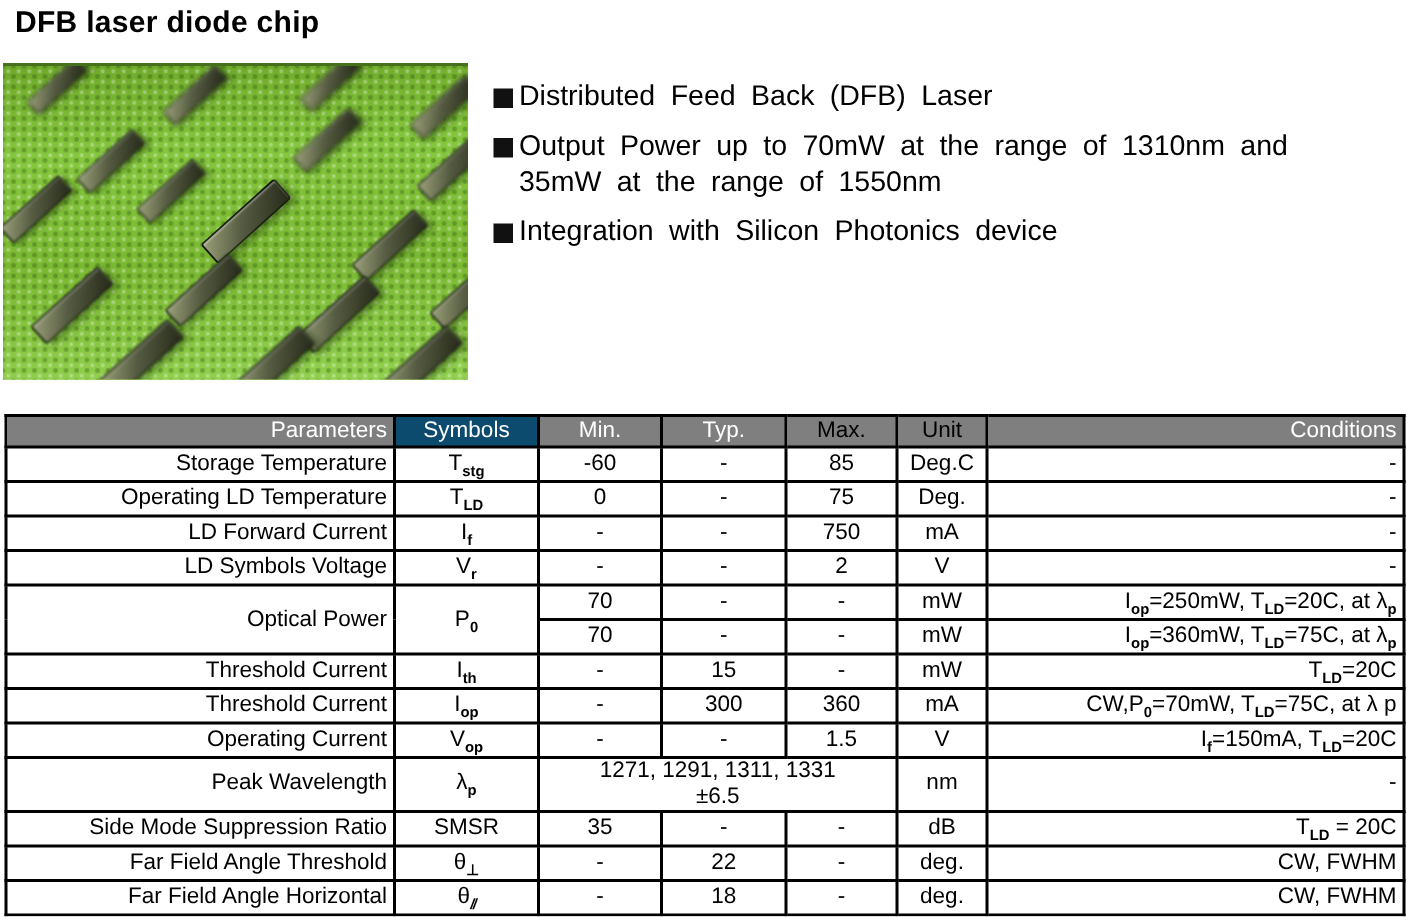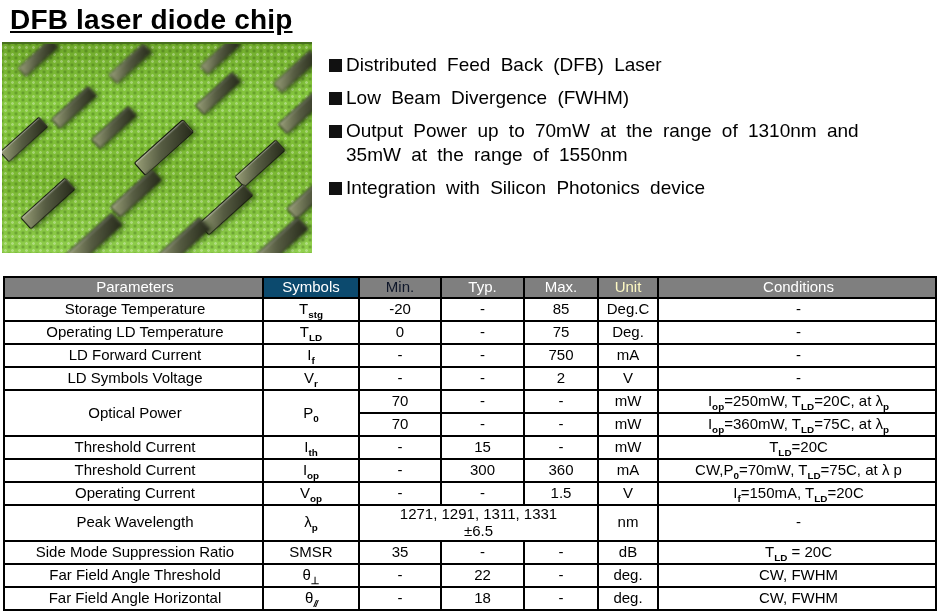--- a/index.html
+++ b/index.html
@@ -1,18 +1,18 @@
 <!DOCTYPE html>
 <html><head>
 <meta charset="utf-8">
 <style>
   html,body{margin:0;padding:0;background:#ffffff;}
   .page{position:relative;width:938px;height:611px;background:#fff;overflow:hidden;
         font-family:"Liberation Sans",sans-serif;color:#000;}
-  .title{position:absolute;left:10px;top:4px;font-size:28px;font-weight:bold;letter-spacing:.2px;text-decoration:underline;}
+  .title{position:absolute;left:10px;top:4px;font-size:20px;font-weight:bold;letter-spacing:.2px;}
   
   .photo{position:absolute;left:2px;top:42px;width:310px;height:209px;overflow:hidden;
          background-color:#7cbc34;
          background-image:
            radial-gradient(rgba(255,255,255,.30) 1px,transparent 1.7px),
            radial-gradient(rgba(25,60,0,.28) 1.2px,transparent 2px),
            linear-gradient(178deg,#6fa92a 0%,#85c73e 28%,#7ab832 62%,#92d14f 100%);
          background-size:7px 7px,7px 7px,100% 100%;
          background-position:0 0,3.5px 3.5px,0 0;
          border-top:2px solid #47701d;}
@@ -26,21 +26,21 @@
   .features li{display:flex;margin-bottom:9px;font-size:19px;line-height:24px;word-spacing:5px;}
   .sq{flex:0 0 13px;width:13px;height:13px;background:#111;margin:6px 4px 0 0;}
   .ftext{flex:1;}
   
   table.spec{position:absolute;left:3px;top:276px;width:932px;border-collapse:collapse;
              table-layout:fixed;font-size:15px;}
   .spec th,.spec td{border:2px solid #000;padding:0 4px;height:21px;line-height:1.12;
                     overflow:hidden;white-space:pre-line;}
   .spec thead th{background:#7f7f7f;color:#fff;font-weight:400;height:19px;text-align:center;
                  font-size:15px;}
-  .spec .left{text-align:center;padding-left:7px;}
+  .spec .left{text-align:right;padding-left:7px;}
   .spec .center{text-align:center;}
   sub{font-size:66%;line-height:0;font-weight:bold;}
   .slant{font-style:italic;letter-spacing:-1px;}
 </style>
 </head>
 <body>
 
 <div class="page">
 
   <div class="title">DFB laser diode chip</div>
@@ -66,24 +66,20 @@
       <div class="chip" style="left: 250px; top: 192px; transform: rotate(-42deg) scale(1.12); filter: blur(1px);"></div>
     </div>
 
   <ul class="features">
     <li>
         <span class="sq"></span>
         <span class="ftext">Distributed Feed Back (DFB) Laser</span>
       </li>
     <li>
         <span class="sq"></span>
-        <span class="ftext">Low Beam Divergence (FWHM)</span>
-      </li>
-    <li>
-        <span class="sq"></span>
         <span class="ftext">Output Power up to 70mW at the range of 1310nm and 35mW at the range of 1550nm</span>
       </li>
     <li>
         <span class="sq"></span>
         <span class="ftext">Integration with Silicon Photonics device</span>
       </li>
   </ul>
 
   <table class="spec">
     <colgroup>
@@ -92,32 +88,32 @@
         <col style="width:82px">
       <col style="width:83px">
         <col style="width:74px">
         <col style="width:60px">
         <col style="width:278px">
     </colgroup>
     <thead>
       <tr>
         <th class="left" style="background: rgb(127, 127, 127); color: rgb(255, 255, 255);">Parameters</th>
         <th class="center" style="background: #0c4a6e; color: rgb(255, 255, 255);">Symbols</th>
-        <th class="center" style="background: rgb(127, 127, 127); color: #0f172a;">Min.</th>
+        <th class="center" style="background: rgb(127, 127, 127); color: #ffffff;">Min.</th>
         <th class="center" style="background: rgb(127, 127, 127); color: rgb(255, 255, 255);">Typ.</th>
-        <th class="center" style="background: rgb(127, 127, 127); color: #ffffff;">Max.</th>
-        <th class="center" style="background: rgb(127, 127, 127); color: #fef9c3;">Unit</th>
+        <th class="center" style="background: rgb(127, 127, 127); color: #000000;">Max.</th>
+        <th class="center" style="background: rgb(127, 127, 127); color: #000000;">Unit</th>
         <th class="left" style="background: rgb(127, 127, 127); color: rgb(255, 255, 255);">Conditions</th>
       </tr>
     </thead>
     <tbody>
         <tr>
           <td class="left">Storage Temperature</td>
           <td class="center">T<sub>stg</sub></td>
-          <td class="center">-20</td>
+          <td class="center">-60</td>
           <td class="center">-</td>
           <td class="center">85</td>
           <td class="center">Deg.C</td>
           <td class="left">-</td>
         </tr>
         <tr>
           <td class="left">Operating LD Temperature</td>
           <td class="center">T<sub>LD</sub></td>
           <td class="center">0</td>
           <td class="center">-</td>

